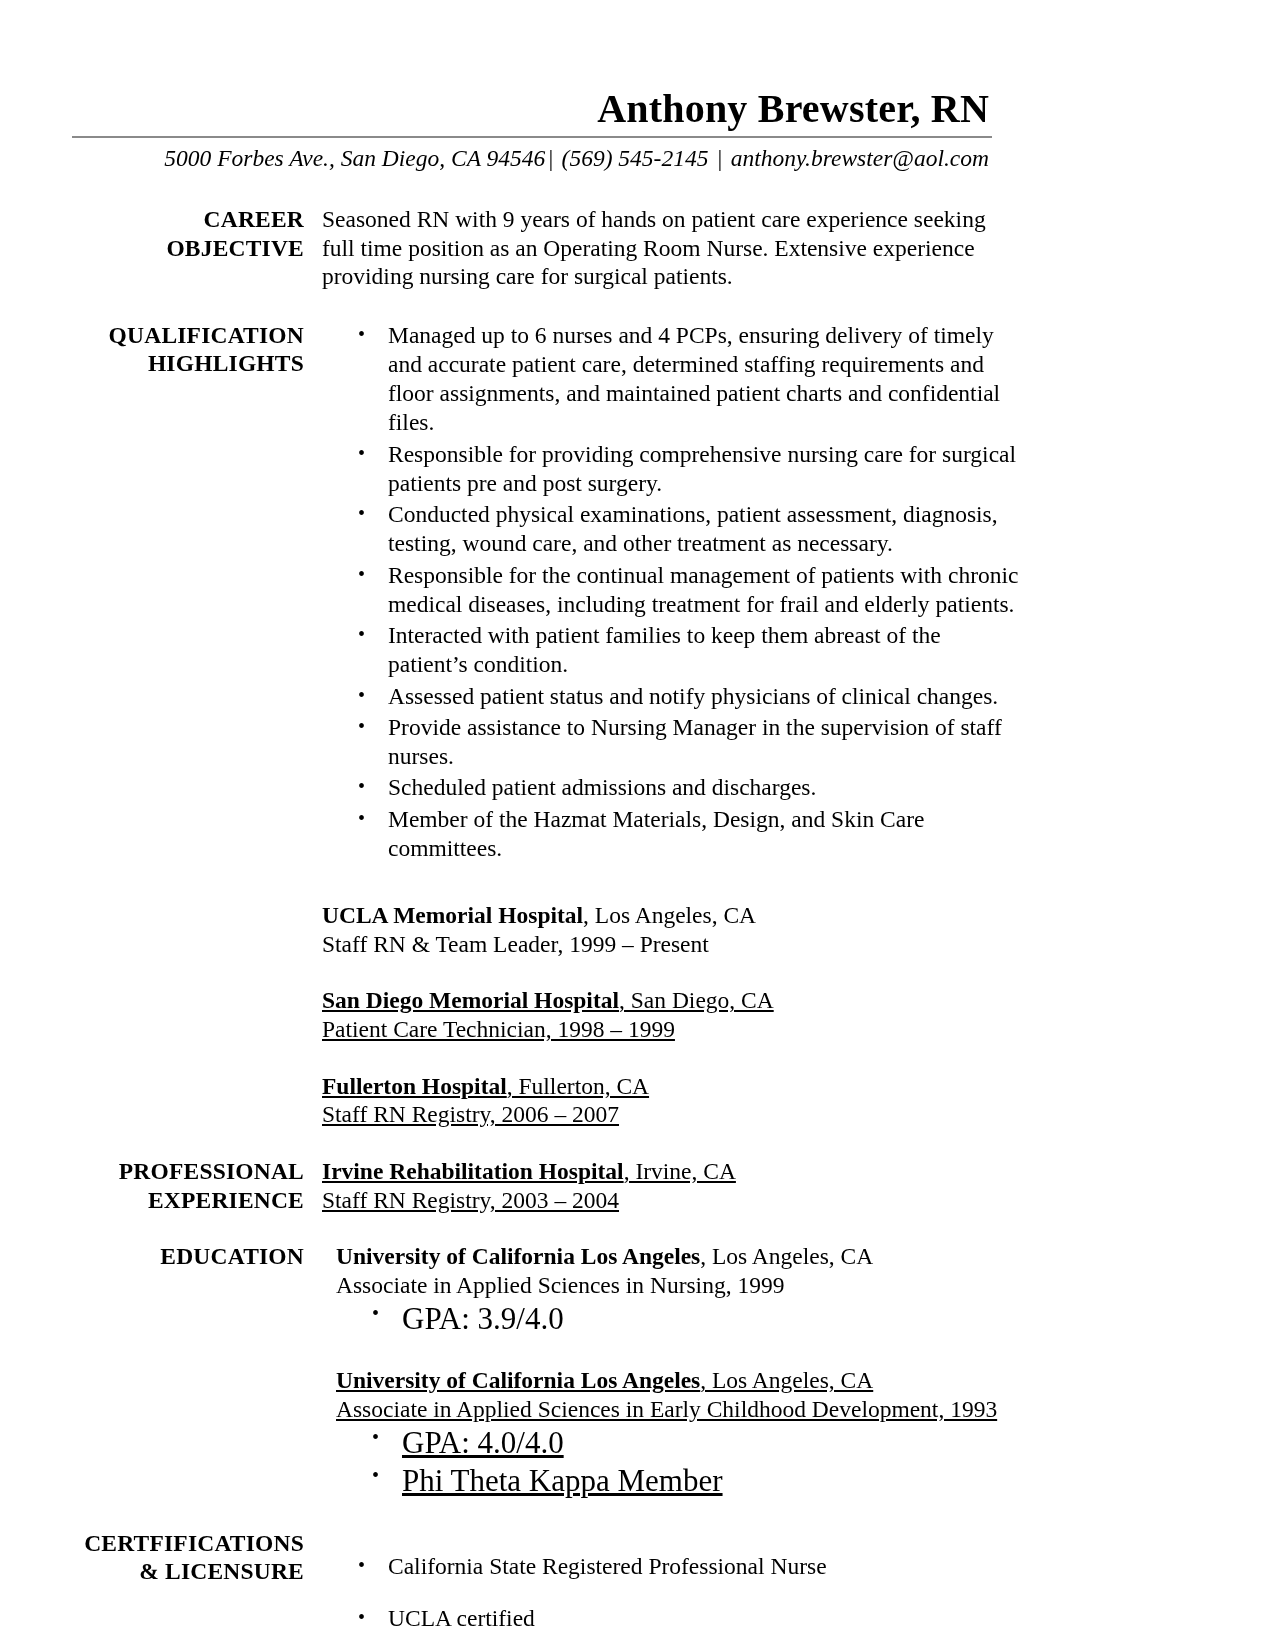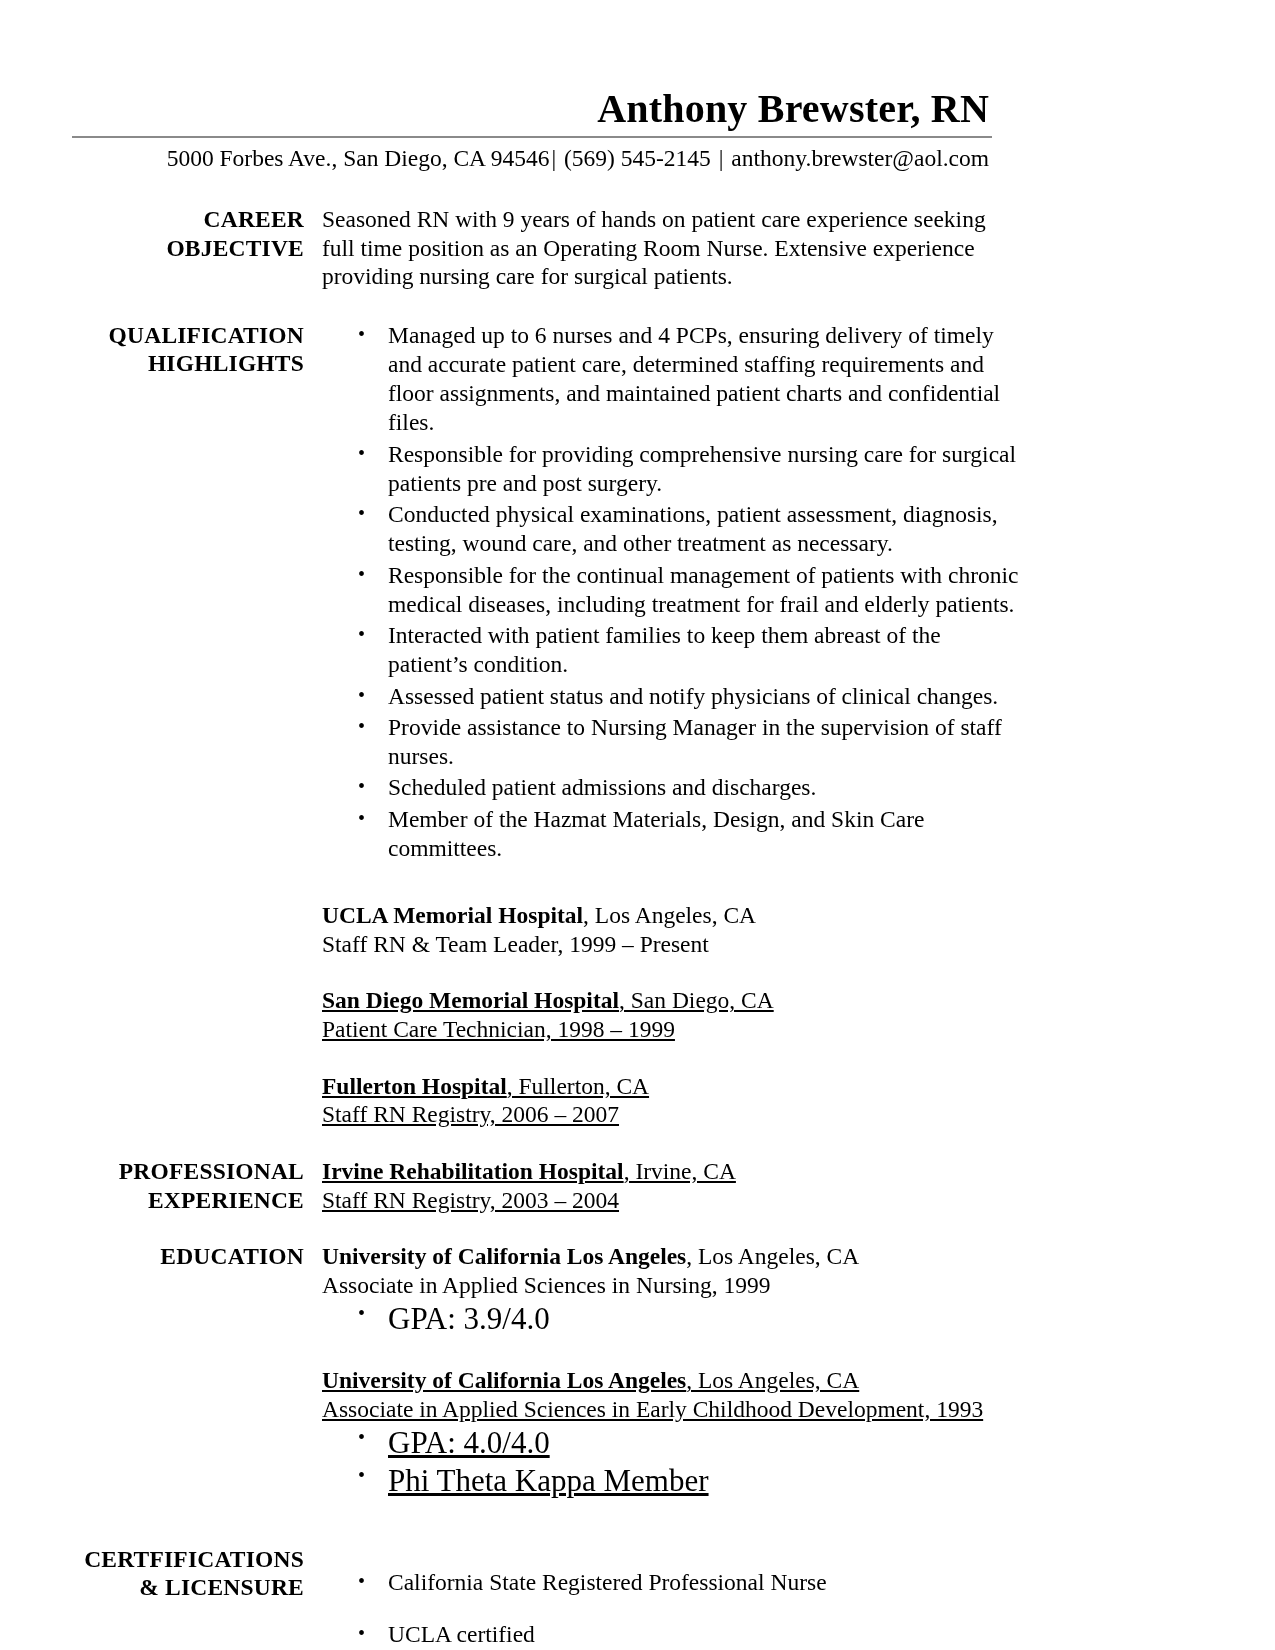--- a/index.html
+++ b/index.html
@@ -44,20 +44,21 @@
     margin-right: -3px;
     border-top: 2px solid #8a8a8a;
     height: 0;
   }
   .contact {
     text-align: right;
     font-size: 23.5px;
     line-height: 1.25;
     margin-top: 6px;
     white-space: nowrap;
+    font-style: italic;
   }
   .contact .sep { padding: 0 2px; }
 
   
   .body-area {
     margin-top: 32px;
     padding-left: 72px;
     padding-right: 110px;
   }
   .section {
@@ -136,21 +137,21 @@
   
   .entry { margin: 0; }
   .entry + .entry { margin-top: 28px; text-decoration: underline; }
   .entry-title { font-size: 23.5px; line-height: 1.22; }
   .entry-title .org { font-weight: bold; }
   .entry-sub { font-size: 23.5px; line-height: 1.22; }
 
   .sec-gap-objective { margin-bottom: 30px; margin-top: 21px; }
   .sec-gap-quals { margin-bottom: 36px; }
   .sec-gap-exp { margin-bottom: 28px; align-items: flex-end; }
-  .sec-gap-edu { margin-bottom: 44px; }
+  .sec-gap-edu { margin-bottom: 28px; gap: 14px; }
 </style>
 </head>
 <body>
 
 <div class="page">
 
   <div class="header">
     <div class="name">Anthony Brewster, RN</div>
     <div class="rule"></div>
     <div class="contact">

